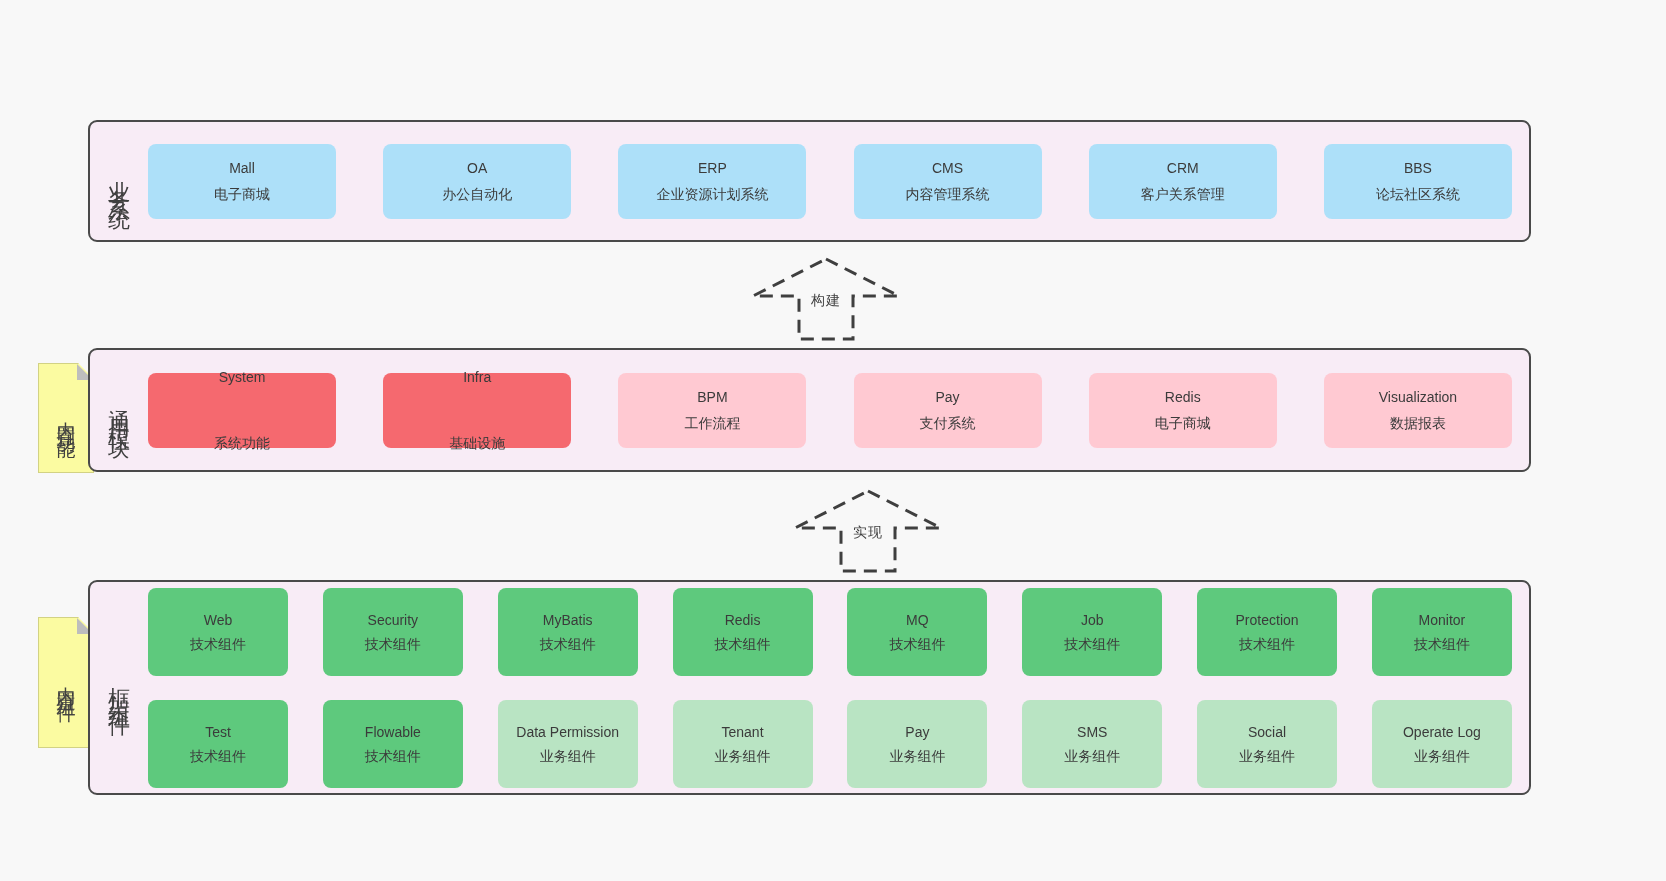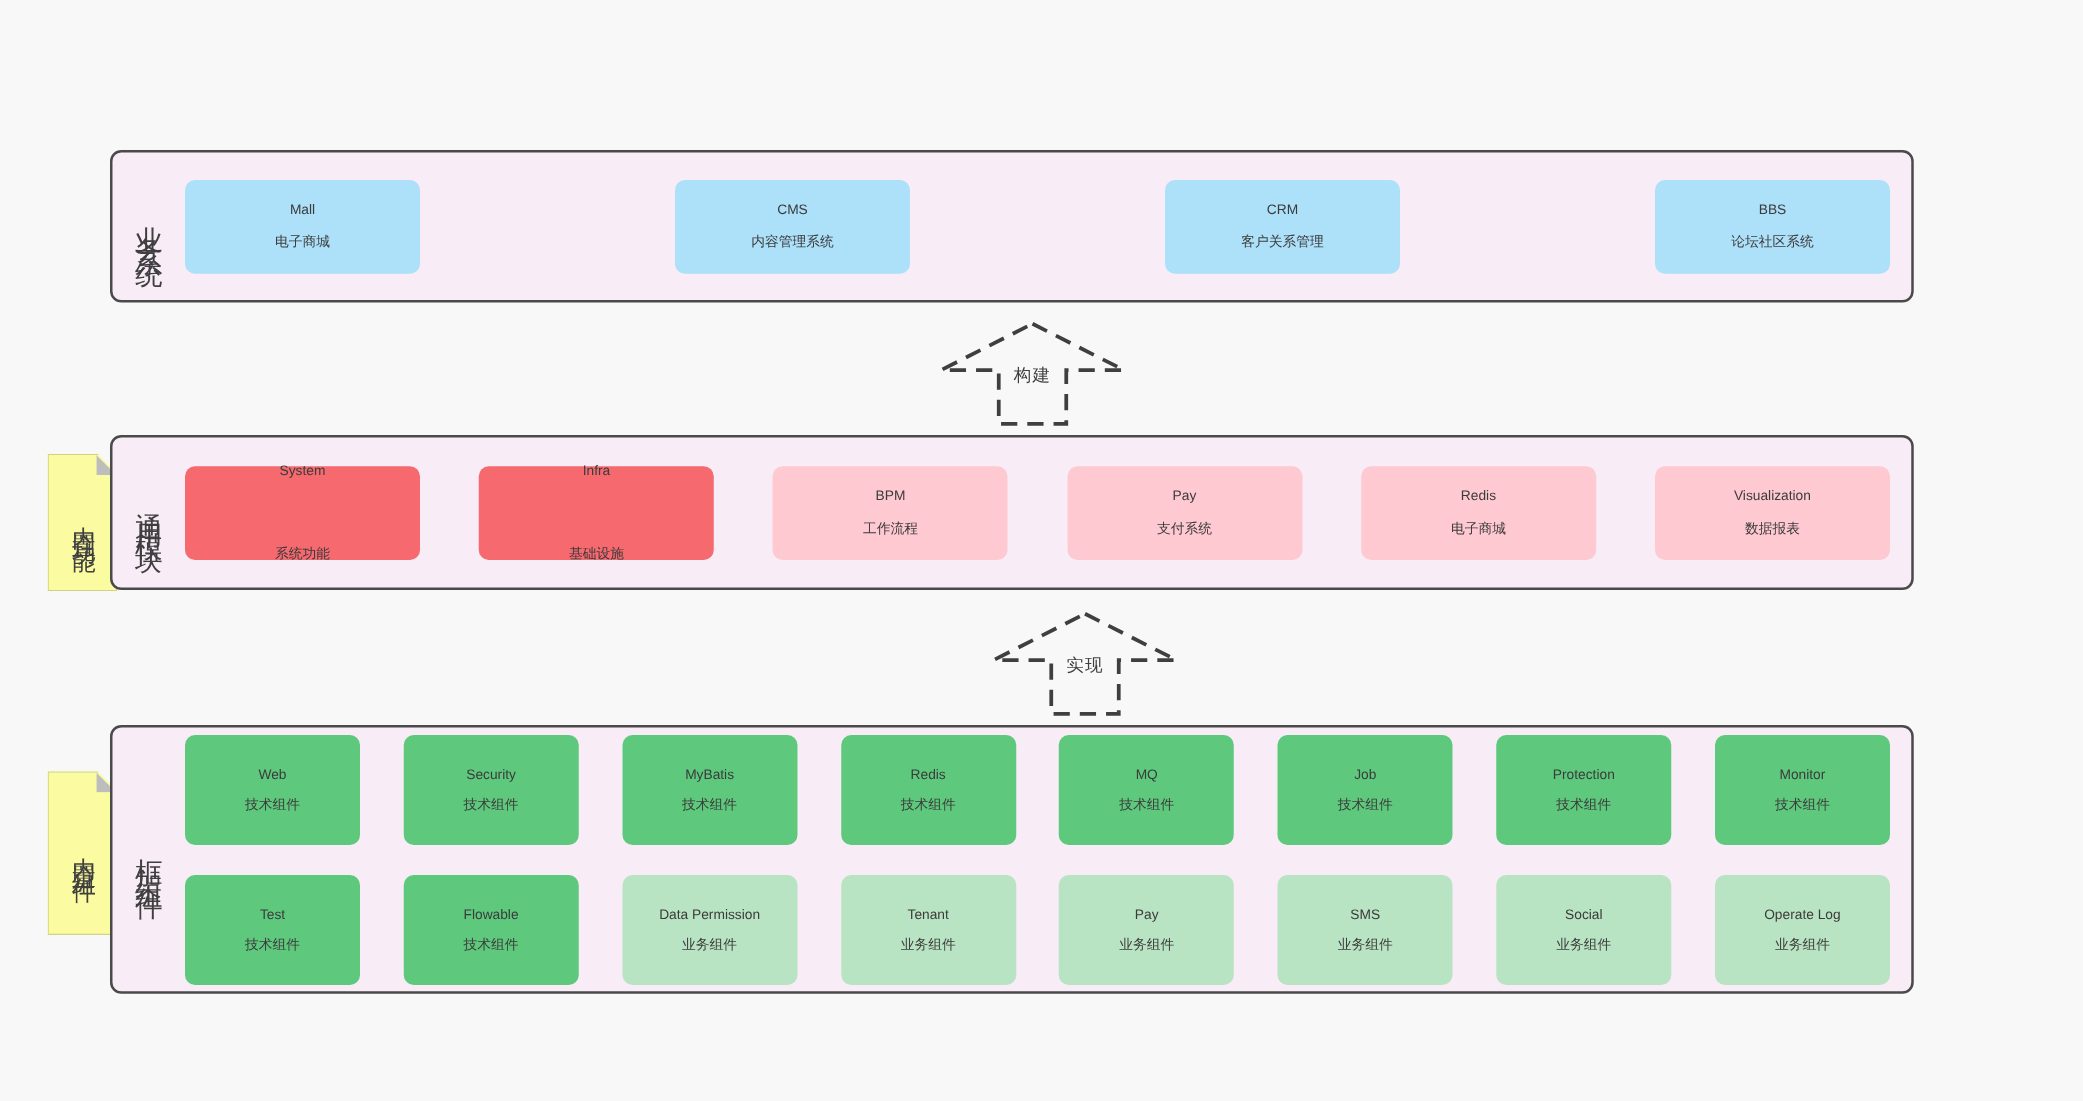--- a/index.html
+++ b/index.html
@@ -38,21 +38,21 @@
   }
   .rows{
     flex:1;display:flex;flex-direction:column;justify-content:center;
     gap:24px;margin-right:17px;
   }
   .row{display:flex;justify-content:space-between;}
 
   .box{
     border-radius:8px;
     display:flex;flex-direction:column;align-items:center;justify-content:center;
-    text-align:center;font-size:11px;line-height:26px;color:#3b3b3b;
+    text-align:center;font-size:14px;line-height:26px;color:#3b3b3b;
   }
   .wide-boxes .box{width:188px;height:75px;}
   .grid-boxes .box{width:140px;height:88px;line-height:24px;padding:0 10px;}
   .box.blue{background:var(--blue);}
   .box.red{background:var(--red);gap:40px;}
   .box.pink{background:var(--pink);}
   .box.green{background:var(--green);}
   .box.light-green{background:var(--light-green);}
 
   
@@ -101,20 +101,28 @@
 
   <div class="panel panel-business wide-boxes">
     <div class="side-label">业务系统</div>
     <div class="rows">
         <div class="row">
           <div class="box blue">
             <div>Mall</div>
             <div>电子商城</div>
           </div>
           <div class="box blue">
+            <div>OA</div>
+            <div>办公自动化</div>
+          </div>
+          <div class="box blue">
+            <div>ERP</div>
+            <div>企业资源计划系统</div>
+          </div>
+          <div class="box blue">
             <div>CMS</div>
             <div>内容管理系统</div>
           </div>
           <div class="box blue">
             <div>CRM</div>
             <div>客户关系管理</div>
           </div>
           <div class="box blue">
             <div>BBS</div>
             <div>论坛社区系统</div>

